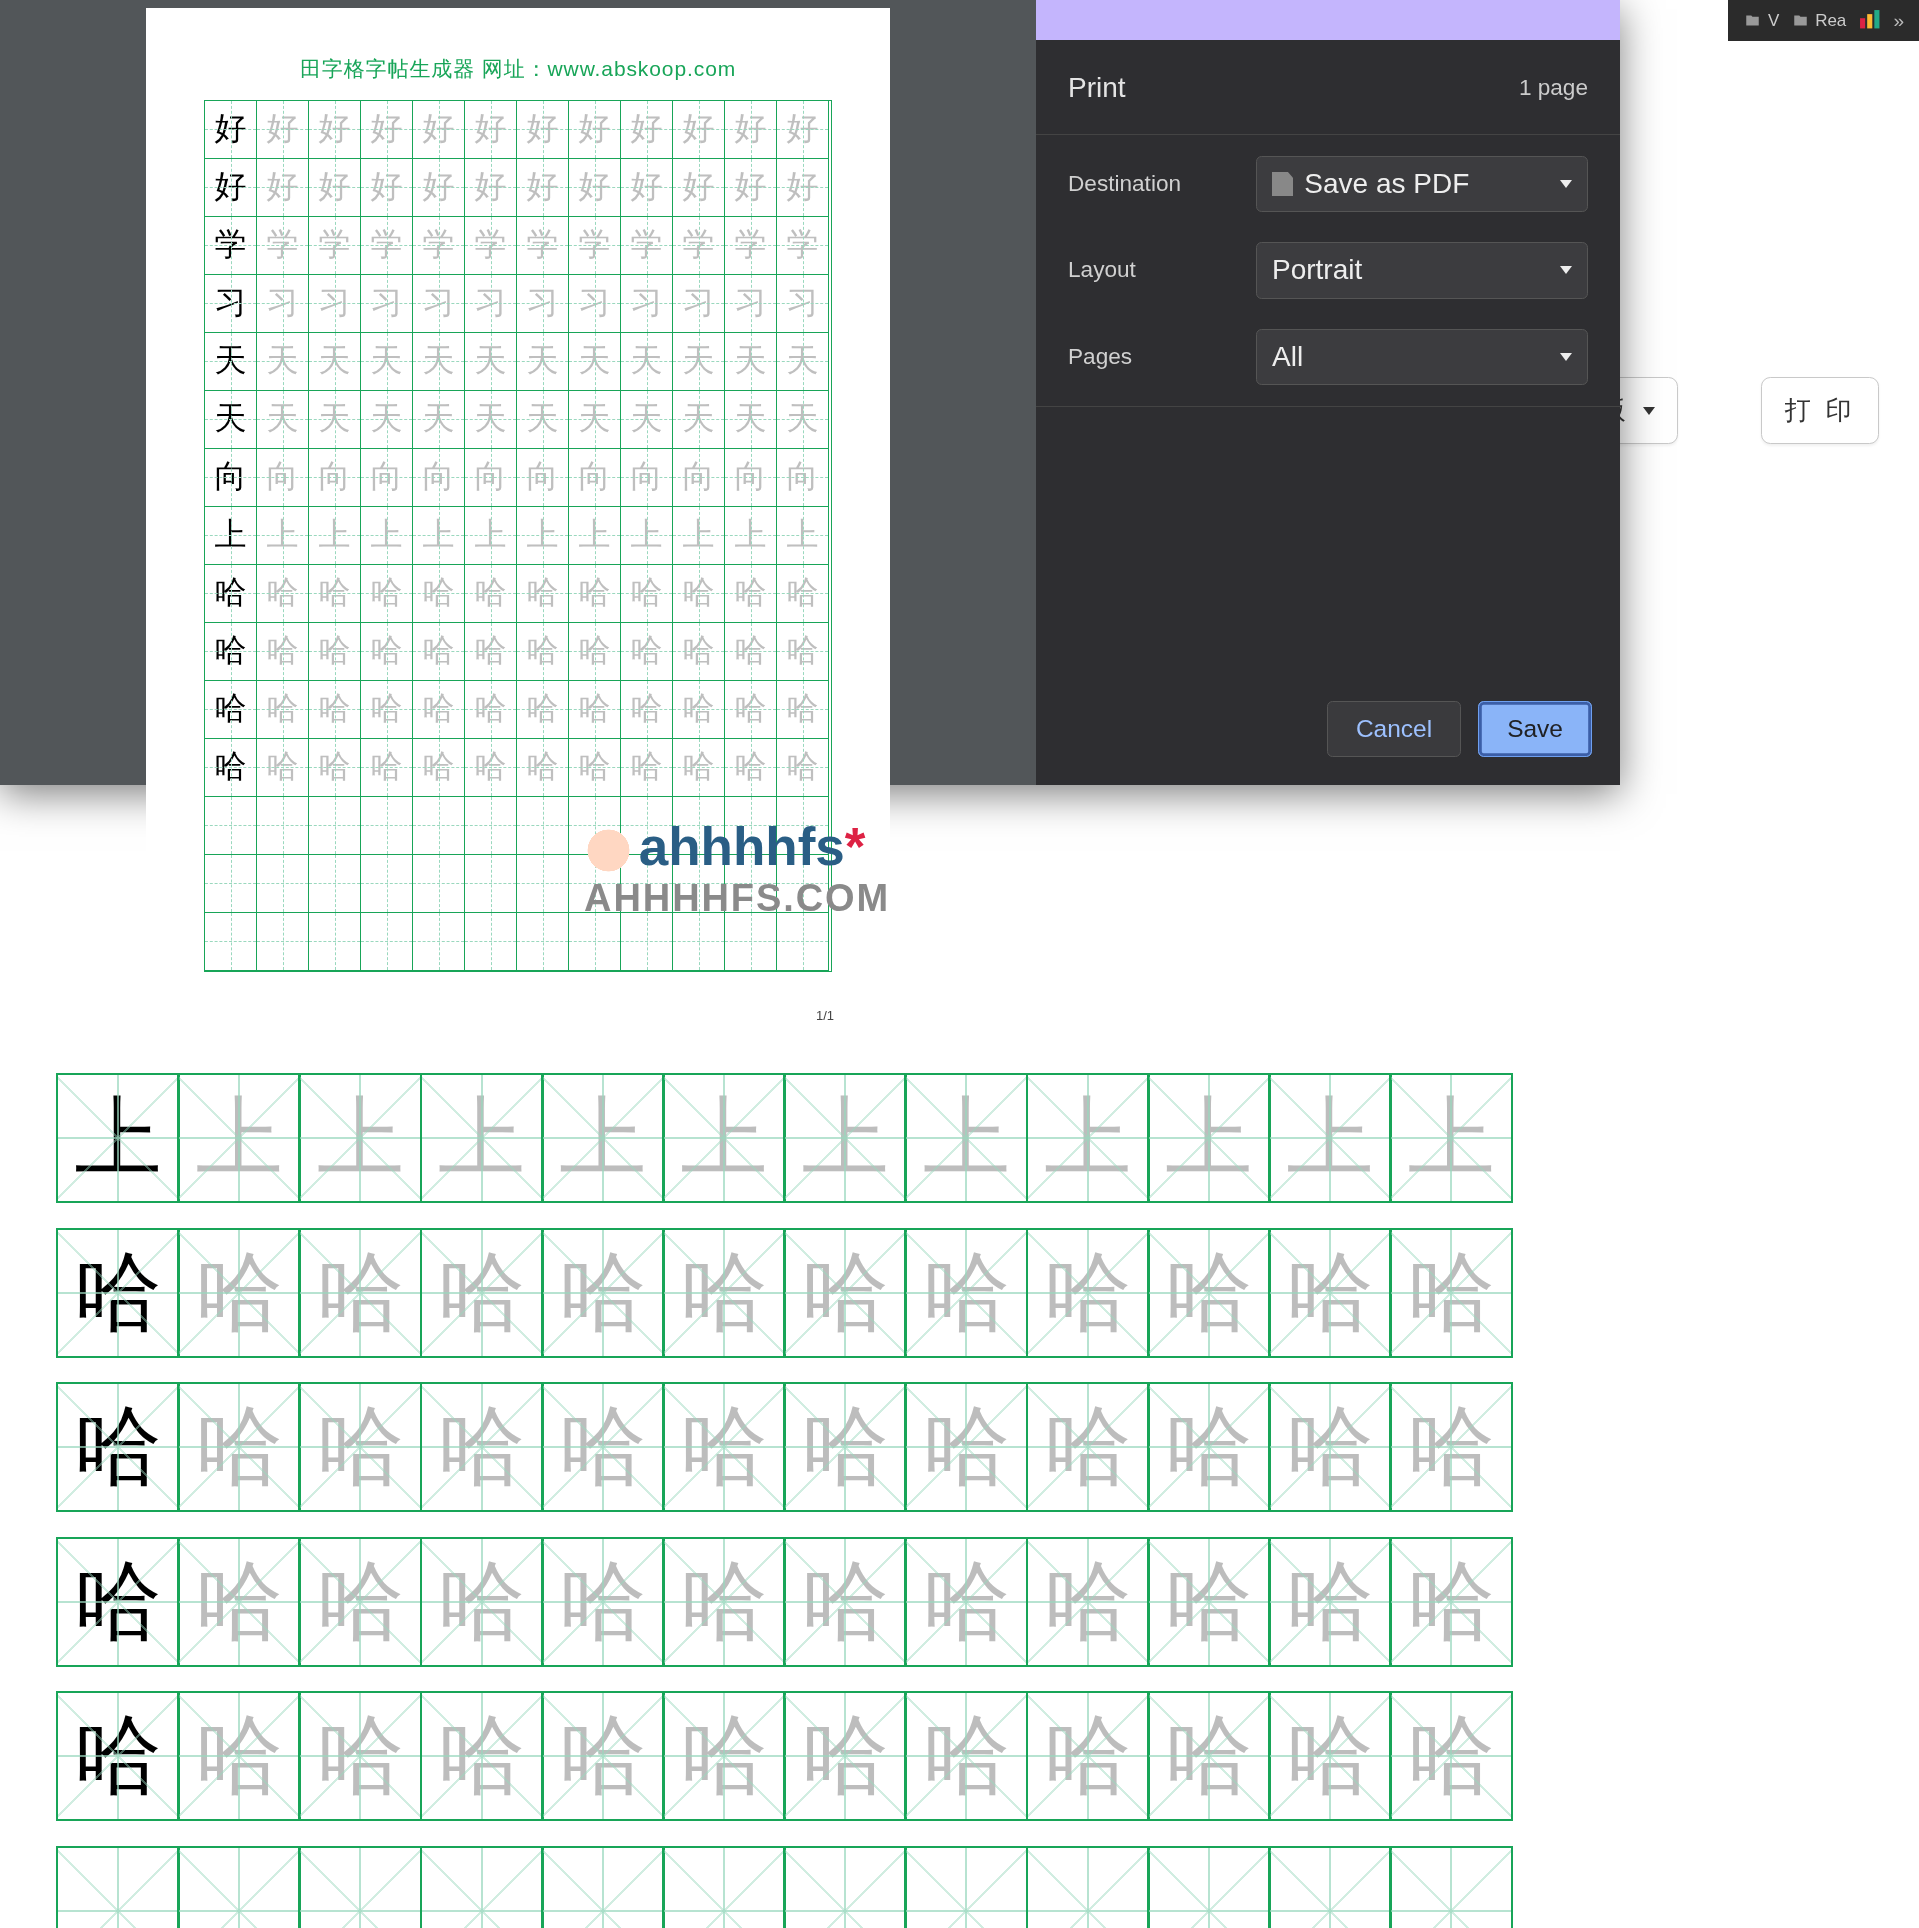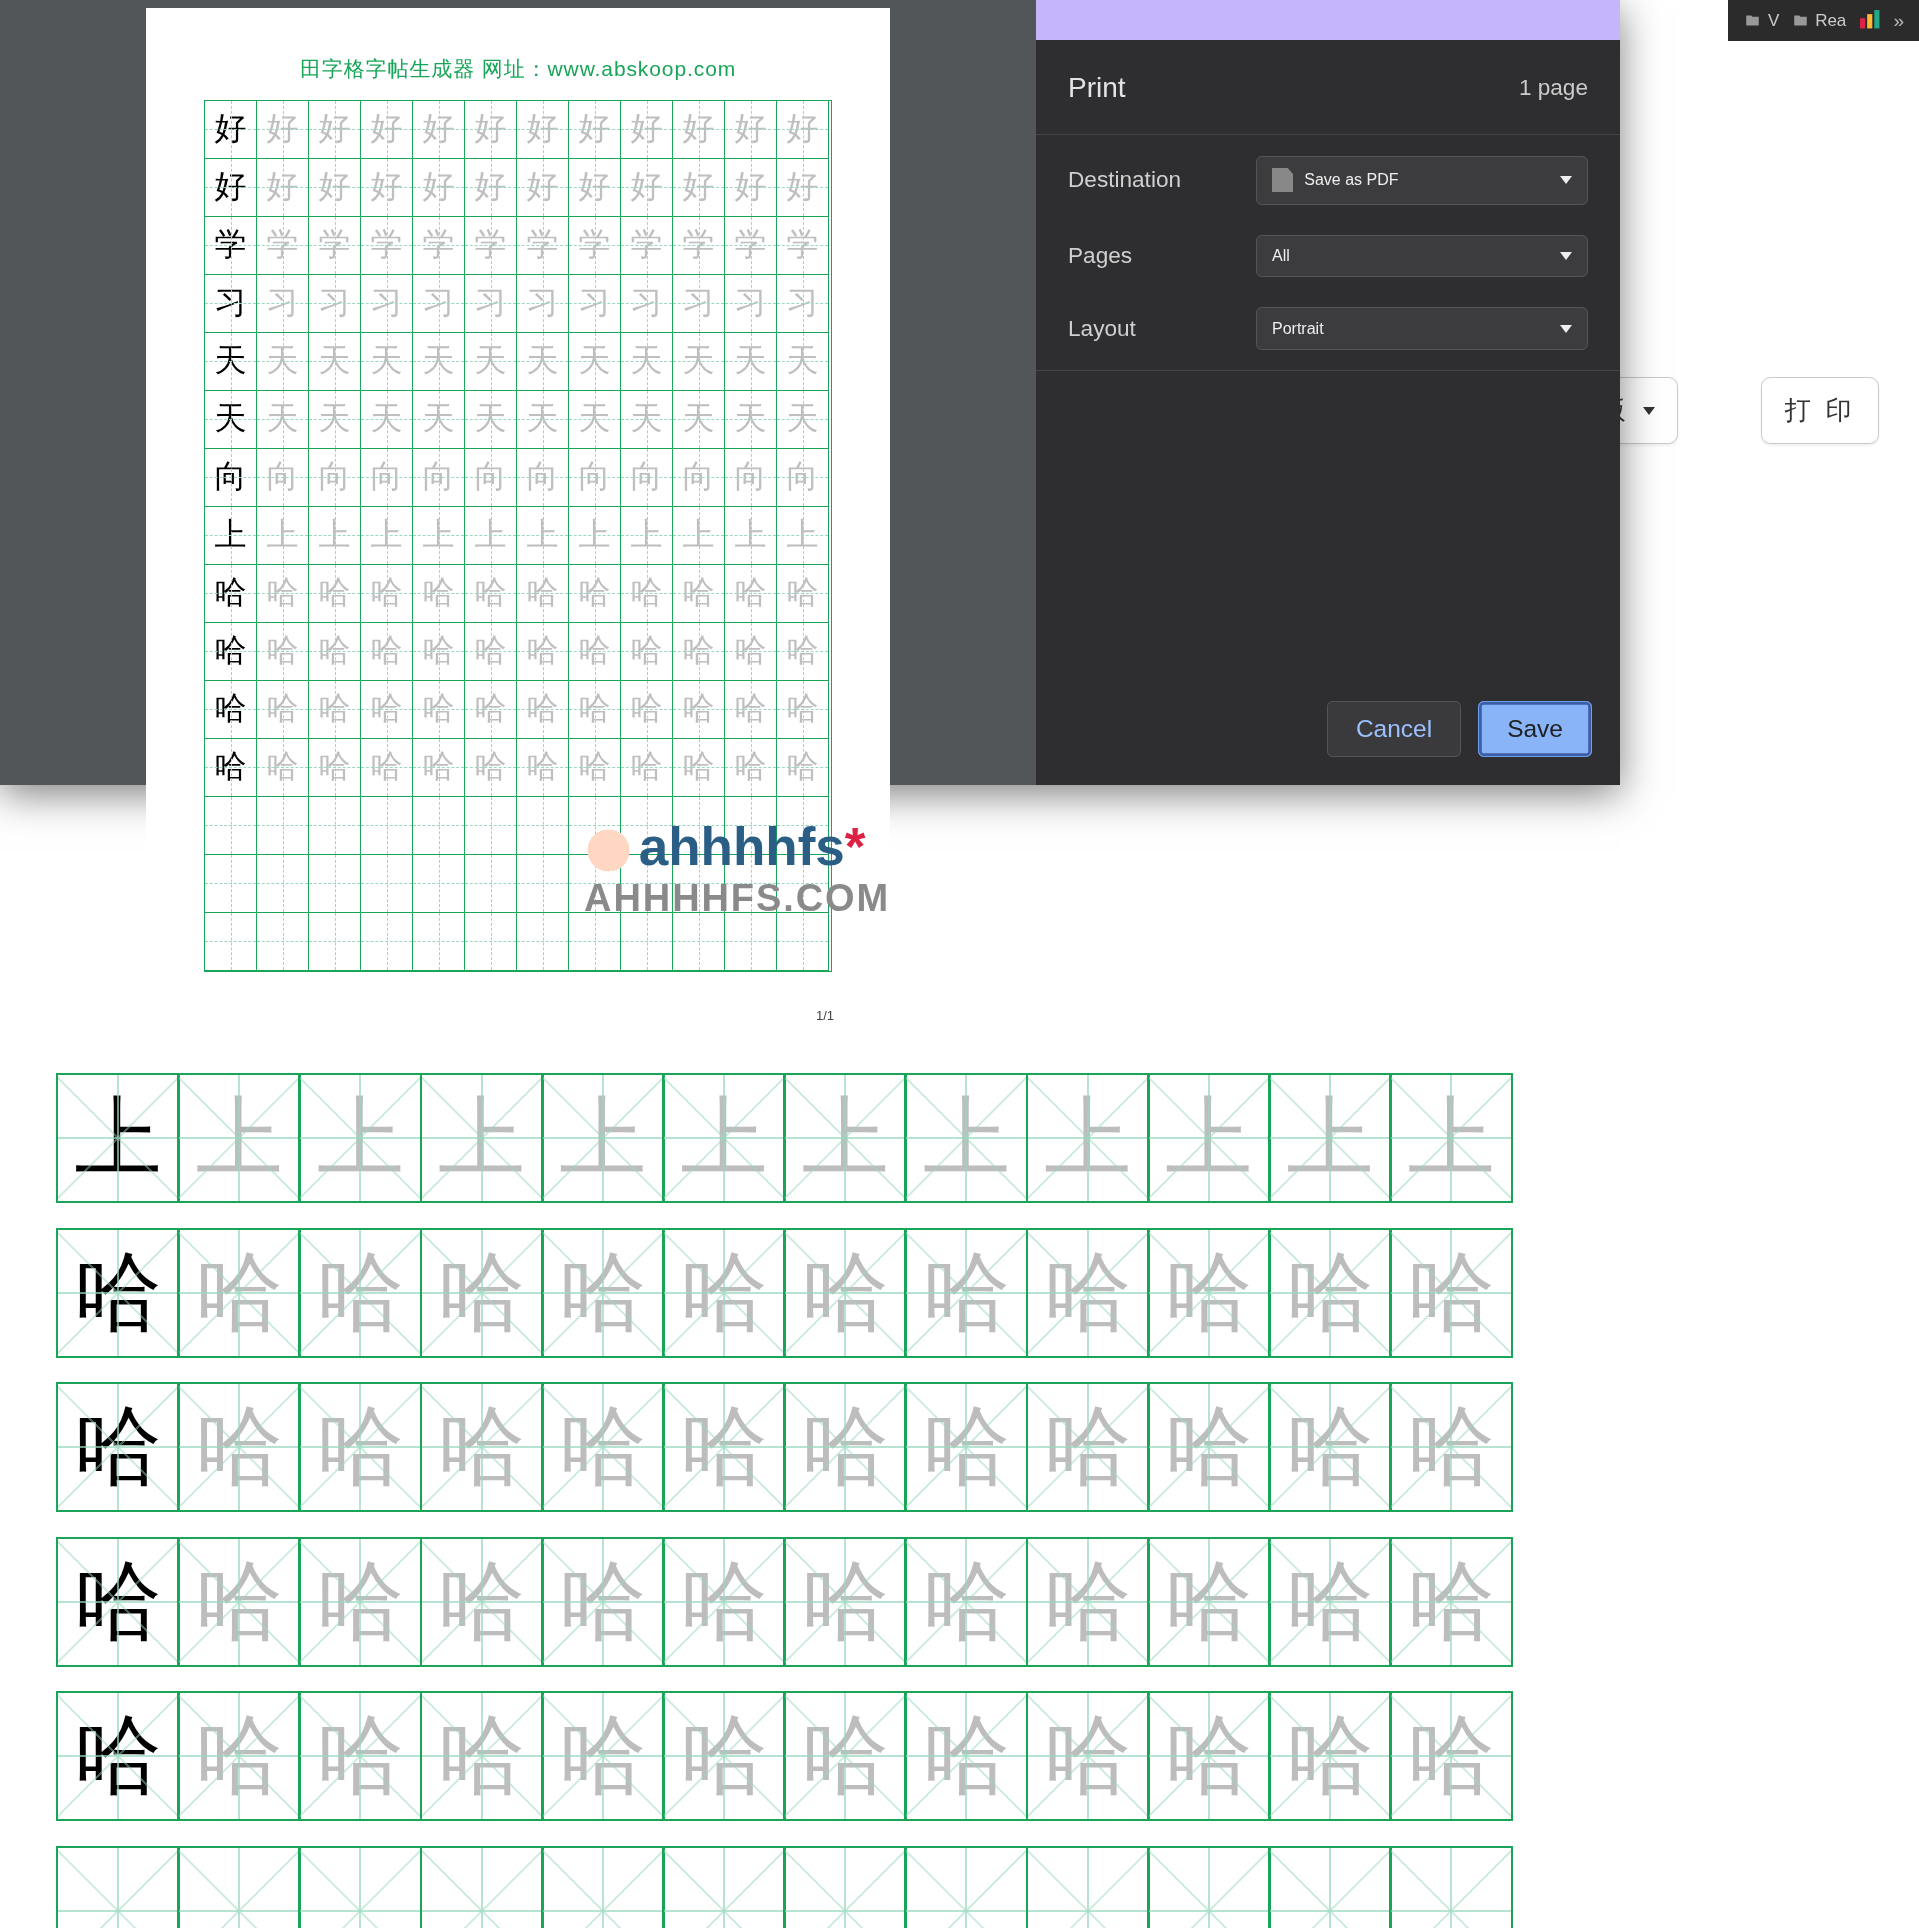--- a/index.html
+++ b/index.html
@@ -173,21 +173,21 @@
   .settings .select {
     flex: 1;
     background: #3c3c3f;
     border: 0.9px solid #555;
     border-radius: 5.6px;
     color: #eee;
     padding: 11.3px 15px;
     display: flex;
     align-items: center;
     justify-content: space-between;
-    font-size: 16px;
+    font-size: 28px;
   }
   .settings .select .pdf-icon {
     width: 21px; height: 24.5px;
     background: #888;
     margin-right: 11.3px;
     display: inline-block;
     clip-path: polygon(0 0,75% 0,100% 25%,100% 100%,0 100%);
   }
   .settings .select .left { display:flex; align-items:center; }
   .settings .more {
@@ -650,33 +650,33 @@
         <label>Destination</label>
         <div class="select">
           <span class="left">
               <span class="pdf-icon"></span>
               <span>Save as PDF</span>
             </span>
           <span class="caret"></span>
         </div>
       </div>
       <div class="field">
+        <label>Layout</label>
+        <div class="select">
+          <span>Portrait</span>
+          <span class="caret"></span>
+        </div>
+      </div>
+      <div class="field">
         <label>Pages</label>
         <div class="select">
           <span>All</span>
           <span class="caret"></span>
         </div>
       </div>
-      <div class="field">
-        <label>Layout</label>
-        <div class="select">
-          <span>Portrait</span>
-          <span class="caret"></span>
-        </div>
-      </div>
     </div>
     <div class="spacer"></div>
     <div class="actions">
       <button class="cancel"><span>Cancel</span></button>
       <button class="save"><span>Save</span></button>
     </div>
   </div>
 </div>
 
 

